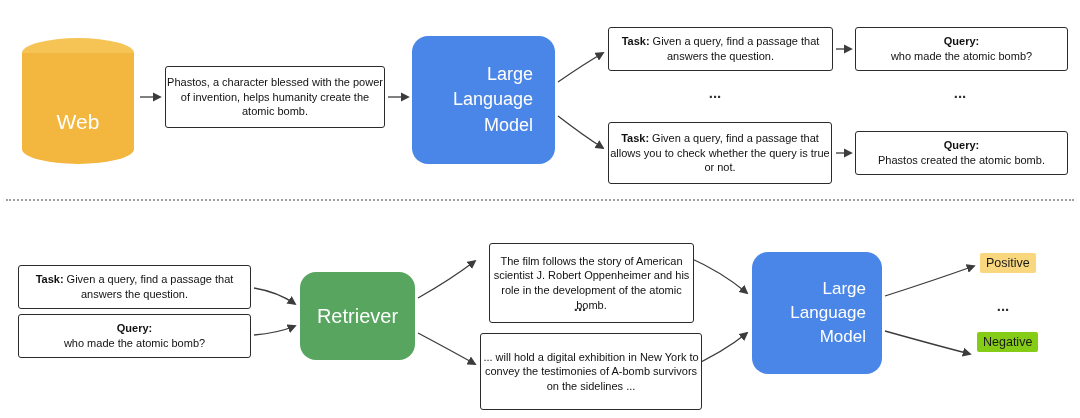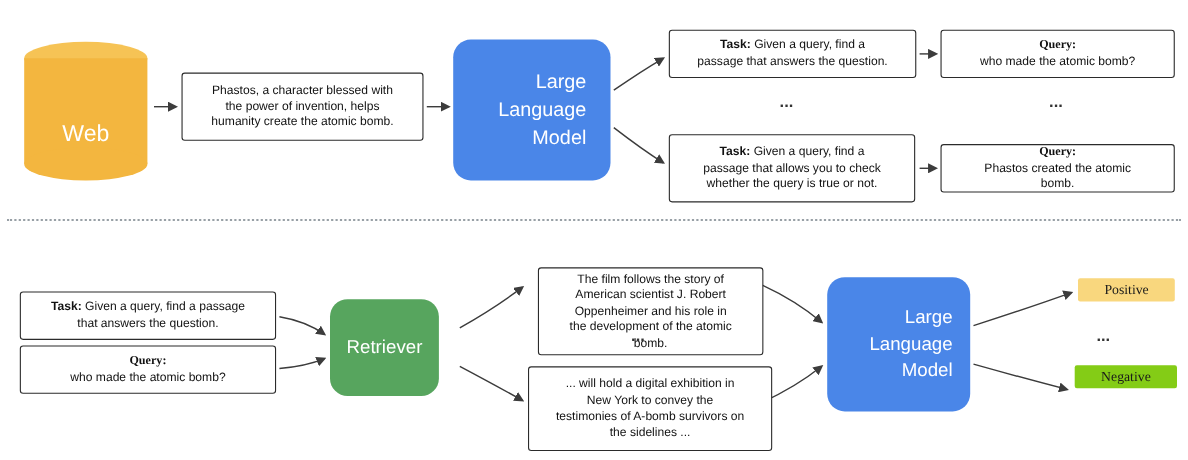--- a/index.html
+++ b/index.html
@@ -4,29 +4,29 @@
 <style>
   html,body{margin:0;padding:0;background:#ffffff;}
   #canvas{
     position:relative;width:1080px;height:418px;background:#ffffff;
     font-family:"Liberation Sans",sans-serif;color:#111;overflow:hidden;
   }
   #connectors{position:absolute;left:0;top:0;width:1080px;height:418px;pointer-events:none;}
   .box{
     position:absolute;background:#fff;border:1px solid #2b2b2b;border-radius:3px;
     display:flex;align-items:center;justify-content:center;text-align:center;
-    font-size:11px;line-height:1.32;padding:5px 24px;box-sizing:border-box;z-index:2;
+    font-size:11px;line-height:1.32;padding:5px 0;box-sizing:border-box;z-index:2;
   }
   .pill{
     position:absolute;color:#fff;display:flex;align-items:center;justify-content:center;
     text-align:right;border-radius:16px;box-sizing:border-box;z-index:2;
   }
   .dots{position:absolute;font-size:15px;font-weight:700;color:#333;text-align:center;z-index:2;}
-  .tag{position:absolute;font-size:12.5px;padding:3px 24px;border-radius:2px;color:#1a1a1a;white-space:nowrap;z-index:2;font-family:Liberation Serif, serif;}
-  .blk{display:block;font-family:Liberation Serif, serif;}
+  .tag{position:absolute;font-size:12.5px;padding:3px 6px;border-radius:2px;color:#1a1a1a;white-space:nowrap;z-index:2;}
+  .blk{display:block;}
   b{font-weight:700;}
 
   
   #web{position:absolute;left:22px;top:38px;width:112px;height:126px;z-index:2;}
   #web .cyl-top{position:absolute;left:0;top:0;width:112px;height:30px;border-radius:50%;background:#F6C355;}
   #web .cyl-mid{position:absolute;left:0;top:15px;width:112px;height:96px;background:#F3B63F;}
   #web .cyl-bot{position:absolute;left:0;top:96px;width:112px;height:30px;border-radius:50%;background:#F3B63F;}
   #web .lbl{position:absolute;left:0;top:72px;width:100%;text-align:center;color:#fff;font-size:21px;}
 
   #p-passage{left:165px;top:66px;width:220px;height:62px;}
@@ -35,21 +35,21 @@
   #task2{left:608px;top:122px;width:224px;height:62px;}
   #query1{left:855px;top:27px;width:213px;height:44px;}
   #query2{left:855px;top:131px;width:213px;height:44px;}
   #dots-tasks{left:690px;top:84px;width:50px;}
   #dots-queries{left:935px;top:84px;width:50px;}
 
   #divider{position:absolute;left:6px;right:6px;top:199px;border-top:2px dotted #98a0a6;z-index:1;}
 
   #b-task{left:18px;top:265px;width:233px;height:44px;}
   #b-query{left:18px;top:314px;width:233px;height:44px;}
-  #retriever{left:300px;top:272px;width:99px;height:88px;background:#57A55E;font-size:17px;}
+  #retriever{left:300px;top:272px;width:115px;height:88px;background:#57A55E;font-size:20px;}
   #b-pass1{left:489px;top:215px;width:205px;height:80px;margin-top:28px;}
   #b-pass2{left:480px;top:333px;width:222px;height:77px;}
   #llm2{left:752px;top:252px;width:130px;height:122px;background:#4A86E8;font-size:17px;line-height:1.4;padding:0 16px;}
   #dots-passages{left:555px;top:297px;width:50px;}
   #dots-out{left:978px;top:297px;width:50px;}
   #pos{left:980px;top:253px;background:#F9D77E;}
   #neg{left:977px;top:332px;background:#84cc16;}
 </style>
 </head>
 <body>

